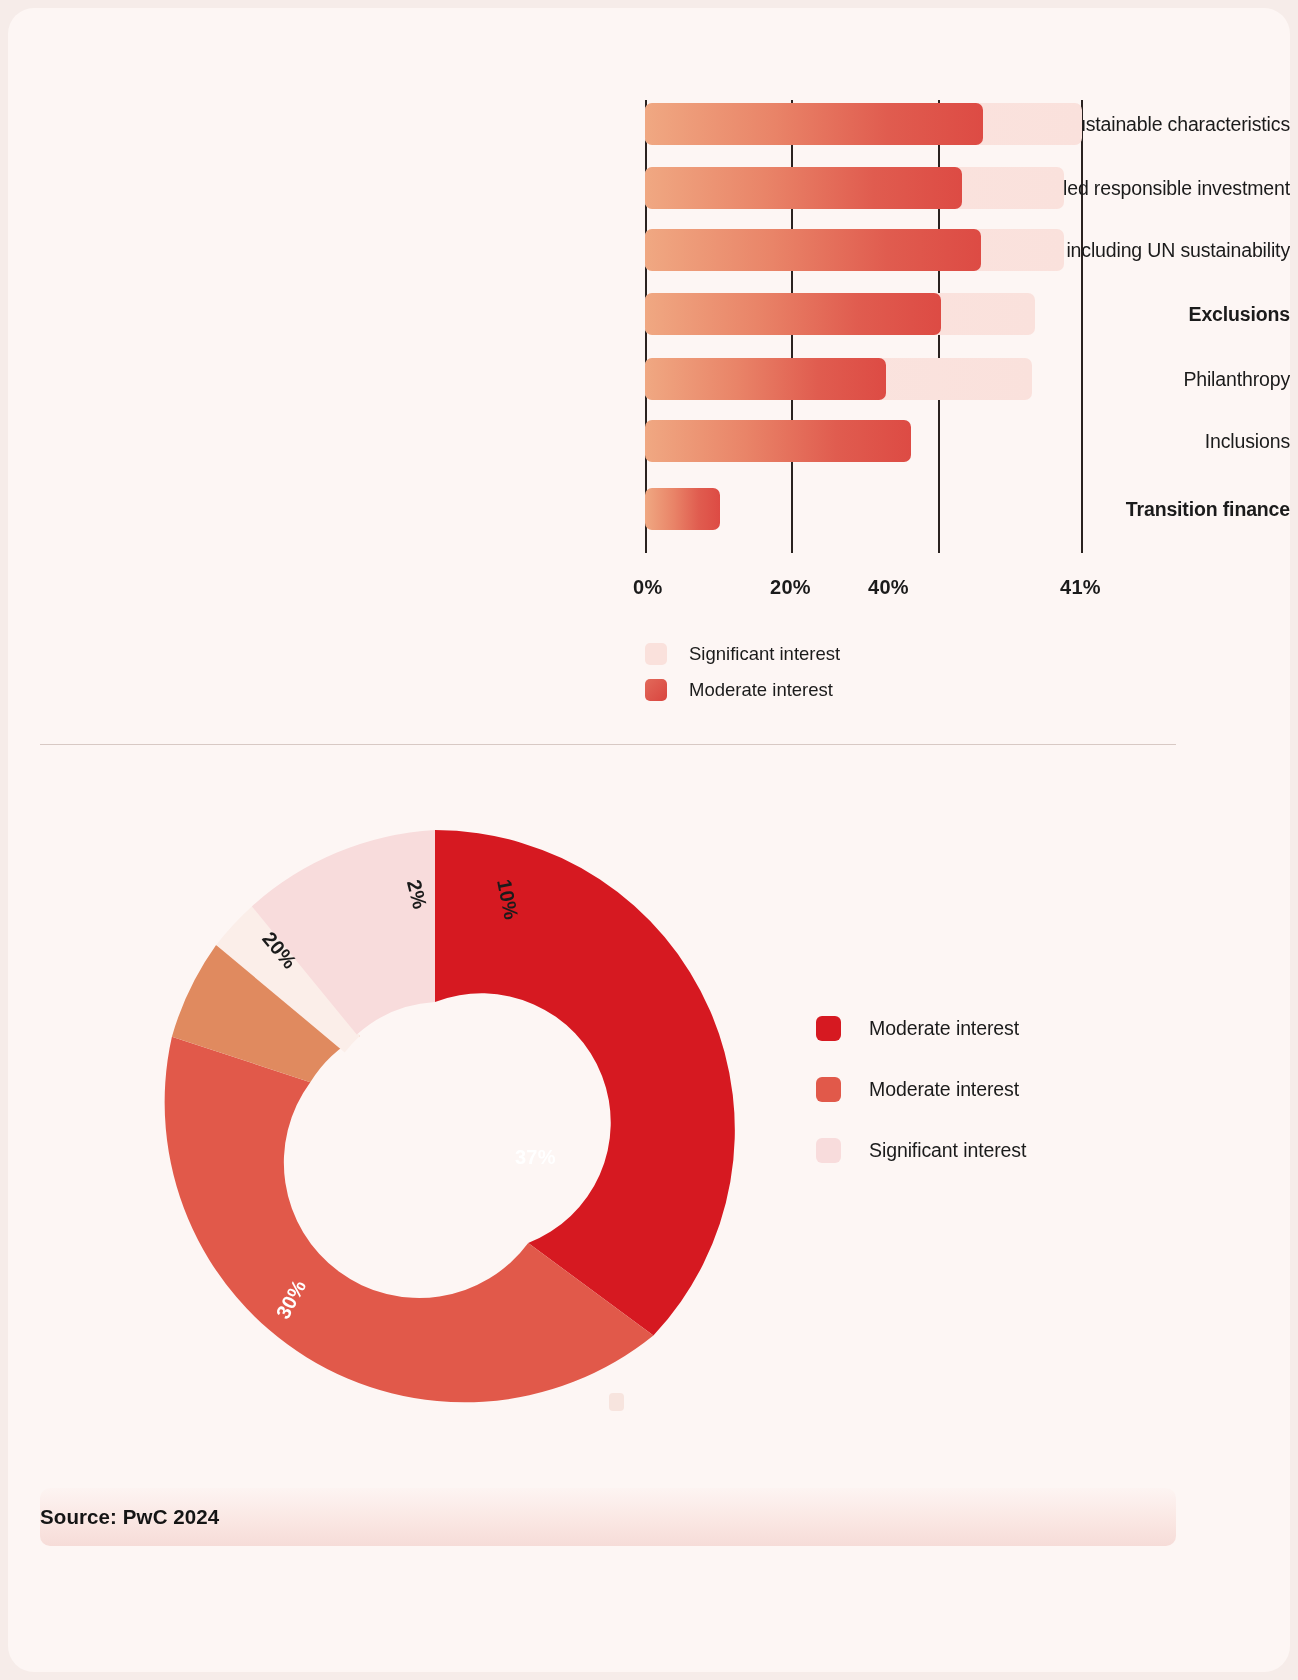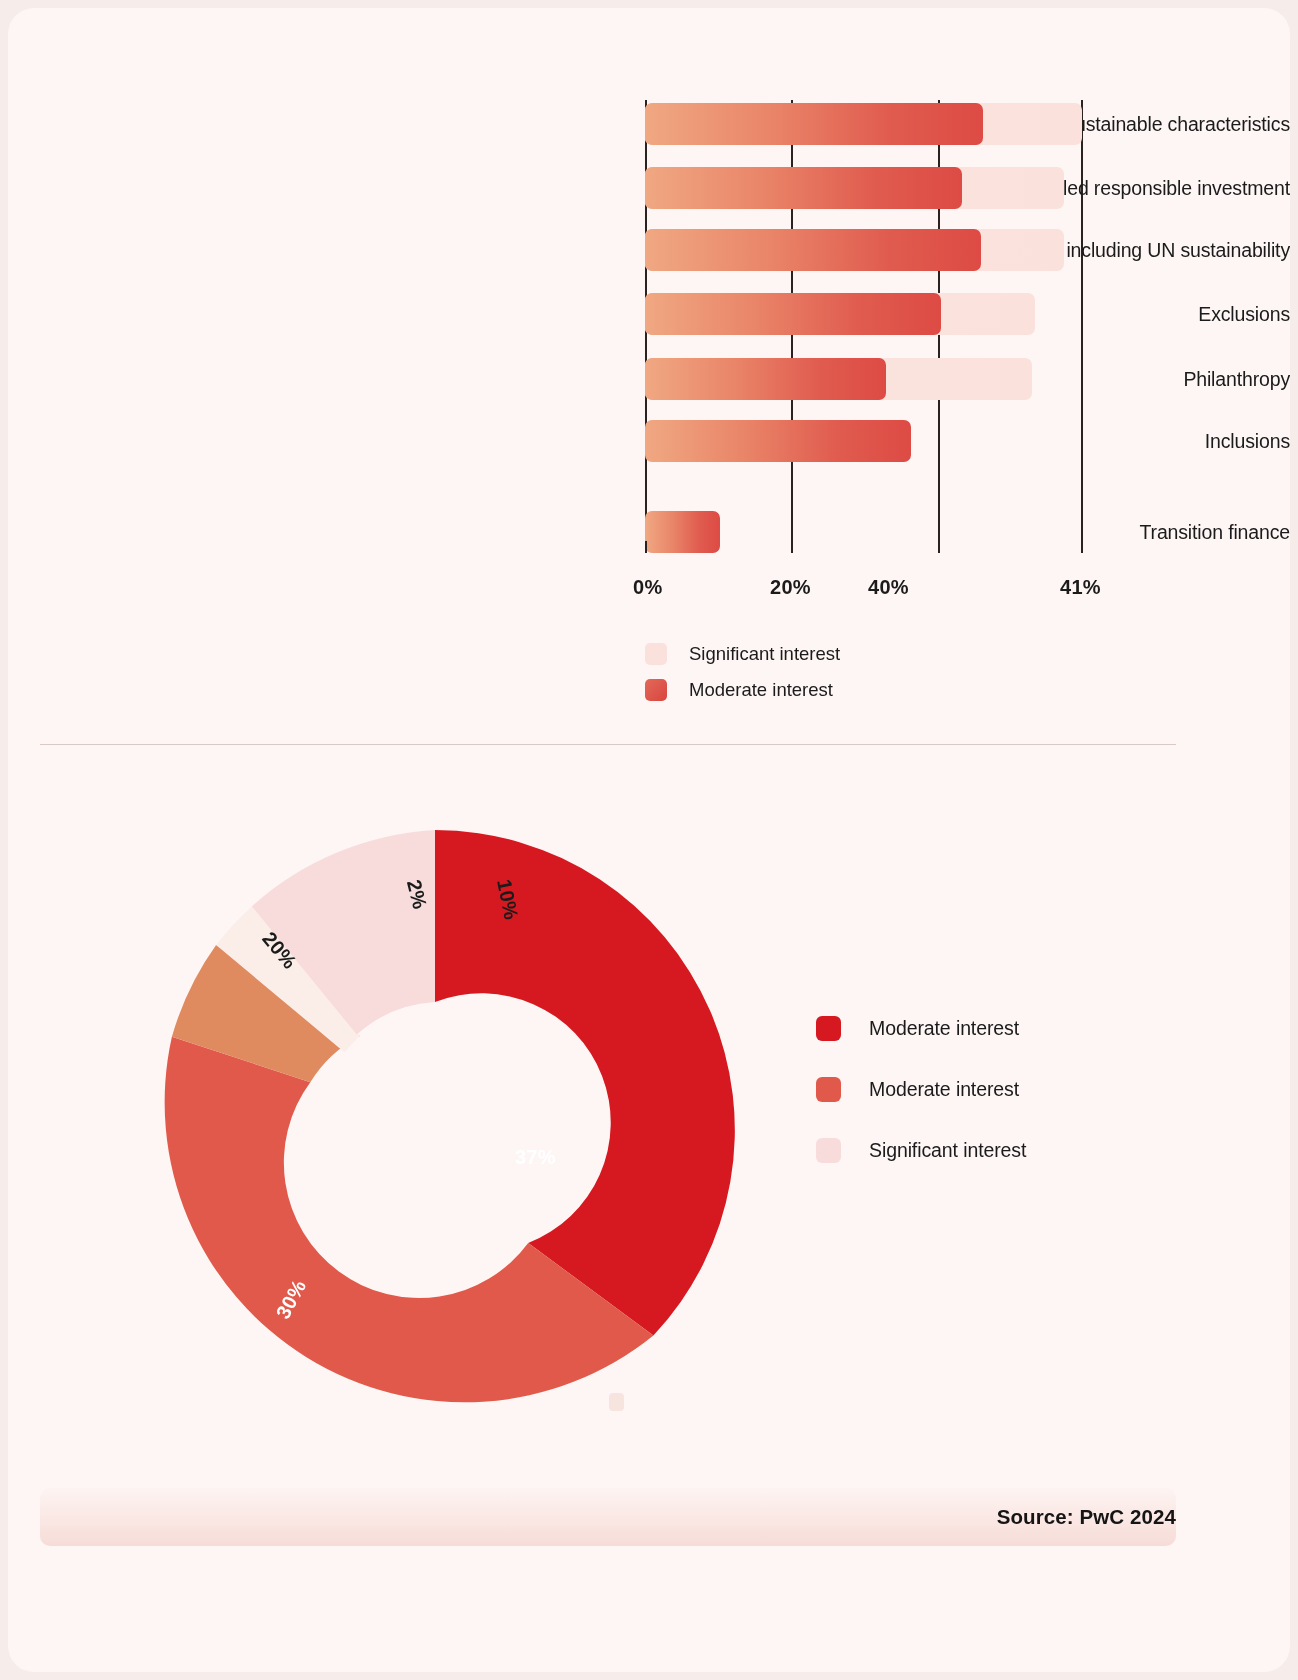--- a/index.html
+++ b/index.html
@@ -58,21 +58,21 @@
   .dl-sw{width:25px;height:25px;border-radius:6px;margin-right:28px;flex:none;}
   .dl-txt{font-size:19.5px;color:#1b1b1b;letter-spacing:-0.1px;}
 
   .stray-sw{position:absolute;left:601px;top:1385px;width:15px;height:18px;border-radius:4px;background:#f7e4de;}
 
   
   .source-bar{
     position:absolute;left:32px;top:1480px;width:1136px;height:58px;
     border-radius:10px;
     background:linear-gradient(180deg,#fdf4f2 0%,#fae6e2 60%,#f6dcd8 100%);
-    display:flex;align-items:center;justify-content:flex-end;
+    display:flex;align-items:center;justify-content:flex-start;
   }
   .source-txt{font-size:20.5px;font-weight:bold;color:#151515;letter-spacing:0.1px;}
 </style>
 </head>
 <body>
 
 <div class="page">
 
   <div class="barchart">
 
@@ -98,21 +98,21 @@
     </div>
 
     <div class="bar-row" style="left:0;top:221px;width:1282px;">
       <div class="bar-label" style="width:600px;">Sustainability/ impact objectives including UN sustainability</div>
       <div class="bar-track" style="left:637px;width:440px;">
         <div class="bar-seg seg-sig" style="left:0;width:419px;"></div>
         <div class="bar-seg seg-mod" style="left:0;width:336px;"></div>
       </div>
     </div>
 
-    <div class="bar-row" style="left:0;top:285px;width:1282px;">
+    <div class="bar-row" style="left:0;top:285px;width:1282px;font-weight:bold;">
       <div class="bar-label" style="width:600px;">Exclusions</div>
       <div class="bar-track" style="left:637px;width:440px;">
         <div class="bar-seg seg-sig" style="left:0;width:390px;"></div>
         <div class="bar-seg seg-mod" style="left:0;width:296px;"></div>
       </div>
     </div>
 
     <div class="bar-row" style="left:0;top:350px;width:1282px;">
       <div class="bar-label" style="width:600px;">Philanthropy</div>
       <div class="bar-track" style="left:637px;width:440px;">
@@ -121,21 +121,21 @@
       </div>
     </div>
 
     <div class="bar-row" style="left:0;top:412px;width:1282px;">
       <div class="bar-label" style="width:600px;">Inclusions</div>
       <div class="bar-track" style="left:637px;width:440px;">
         <div class="bar-seg seg-mod" style="left:0;width:266px;"></div>
       </div>
     </div>
 
-    <div class="bar-row" style="left:0;top:503px;width:1282px;">
+    <div class="bar-row" style="left:0;top:480px;width:1282px;font-weight:bold;">
       <div class="bar-label" style="width:600px;">Transition finance</div>
       <div class="bar-track" style="left:637px;width:440px;">
         <div class="bar-seg seg-mod" style="left:0;width:75px;"></div>
       </div>
     </div>
 
     <div class="tickmark" style="left:637px;"></div>
     <div class="tickmark" style="left:783px;"></div>
     <div class="tickmark" style="left:930px;"></div>
     <div class="tickmark" style="left:1073px;"></div>

